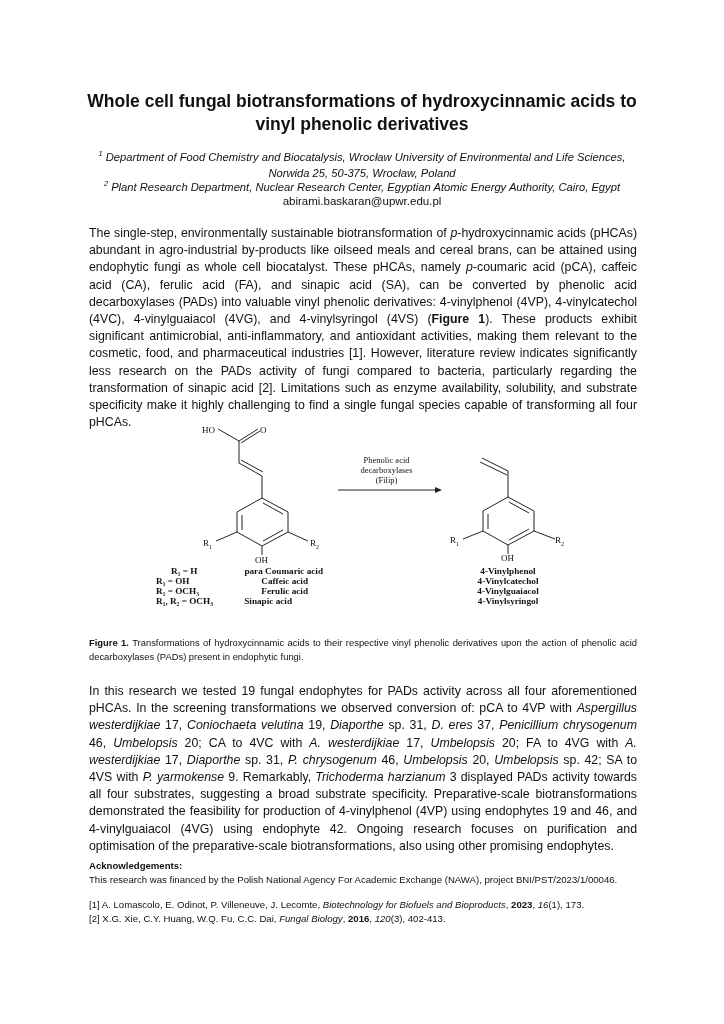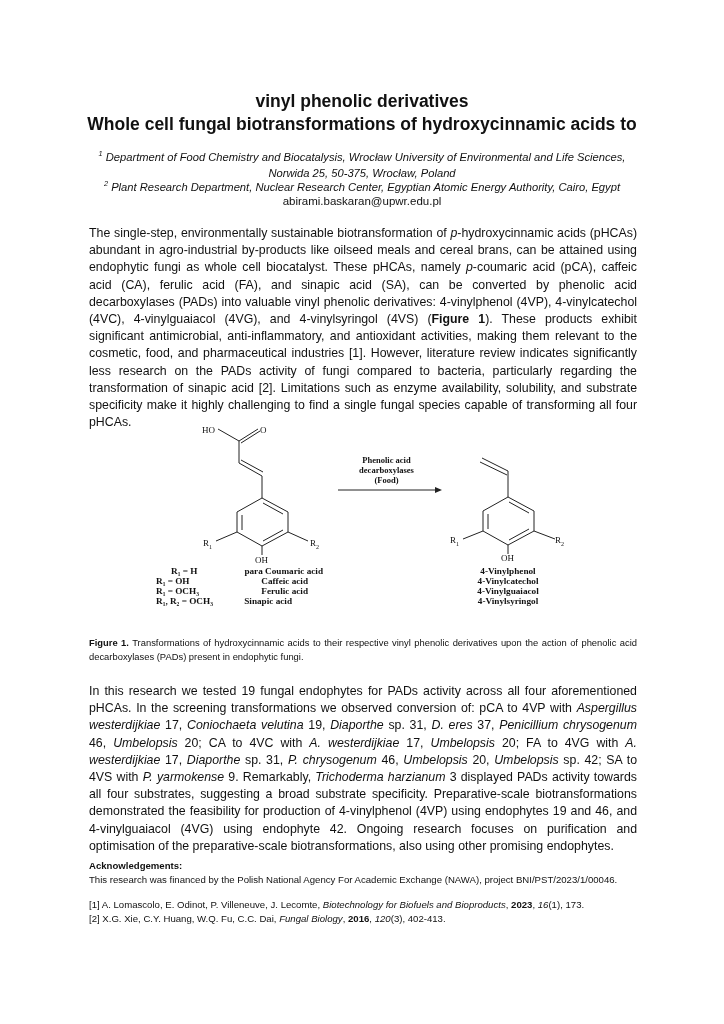--- a/index.html
+++ b/index.html
@@ -21,22 +21,22 @@
   .ref i { font-style:italic; }
   .serif { font-family:"Liberation Serif", serif; }
   sup { font-size:0.65em; vertical-align:super; line-height:0; }
 </style>
 </head>
 <body>
 
 <div class="page">
 
   <div class="title">
+    <div>Whole cell fungal biotransformations of hydroxycinnamic acids to</div>
     <div>vinyl phenolic derivatives</div>
-    <div>Whole cell fungal biotransformations of hydroxycinnamic acids to</div>
   </div>
 
 
   <div class="affil" style="top:150px;">
     <div><sup>1</sup> <span>Department of Food Chemistry and Biocatalysis, Wrocław University of Environmental and Life Sciences,</span></div>
     <div>Norwida 25, 50-375, Wrocław, Poland</div>
   </div>
   <div class="affil" style="top:180px;">
     <sup>2</sup> <span>Plant Research Department, Nuclear Research Center, Egyptian Atomic Energy Authority, Cairo, Egypt</span>
   </div>
@@ -81,24 +81,24 @@
     </svg>
 
     
     <span class="serif" style="position:absolute;left:52px;top:20px;font-size:9px;">HO</span>
     <span class="serif" style="position:absolute;left:110px;top:20px;font-size:9px;">O</span>
     <span class="serif" style="position:absolute;left:53px;top:133px;font-size:9px;"><span>R</span><sub style="font-size:6px">1</sub></span>
     <span class="serif" style="position:absolute;left:160px;top:133px;font-size:9px;"><span>R</span><sub style="font-size:6px">2</sub></span>
     <span class="serif" style="position:absolute;left:105px;top:150px;font-size:9px;">OH</span>
 
     
-    <div class="serif" style="position:absolute;left:188px;top:50px;width:97px;text-align:center;font-size:8.5px;line-height:10px;font-weight:bold;">
+    <div class="serif" style="position:absolute;left:188px;top:50px;width:97px;text-align:center;font-size:8.5px;line-height:10px;font-weight:normal;">
       <div>Phenolic acid</div>
       <div>decarboxylases</div>
-      <div>(Food)</div>
+      <div>(Filip)</div>
     </div>
 
     
     <span class="serif" style="position:absolute;left:300px;top:130px;font-size:9px;"><span>R</span><sub style="font-size:6px">1</sub></span>
     <span class="serif" style="position:absolute;left:405px;top:130px;font-size:9px;"><span>R</span><sub style="font-size:6px">2</sub></span>
     <span class="serif" style="position:absolute;left:351px;top:148px;font-size:9px;">OH</span>
 
     
     <div class="serif" style="position:absolute;left:6px;top:161px;font-size:9.2px;line-height:10px;font-weight:bold;">
       <div style="display:flex;width:152px;justify-content:space-between;padding-left:15px;">

